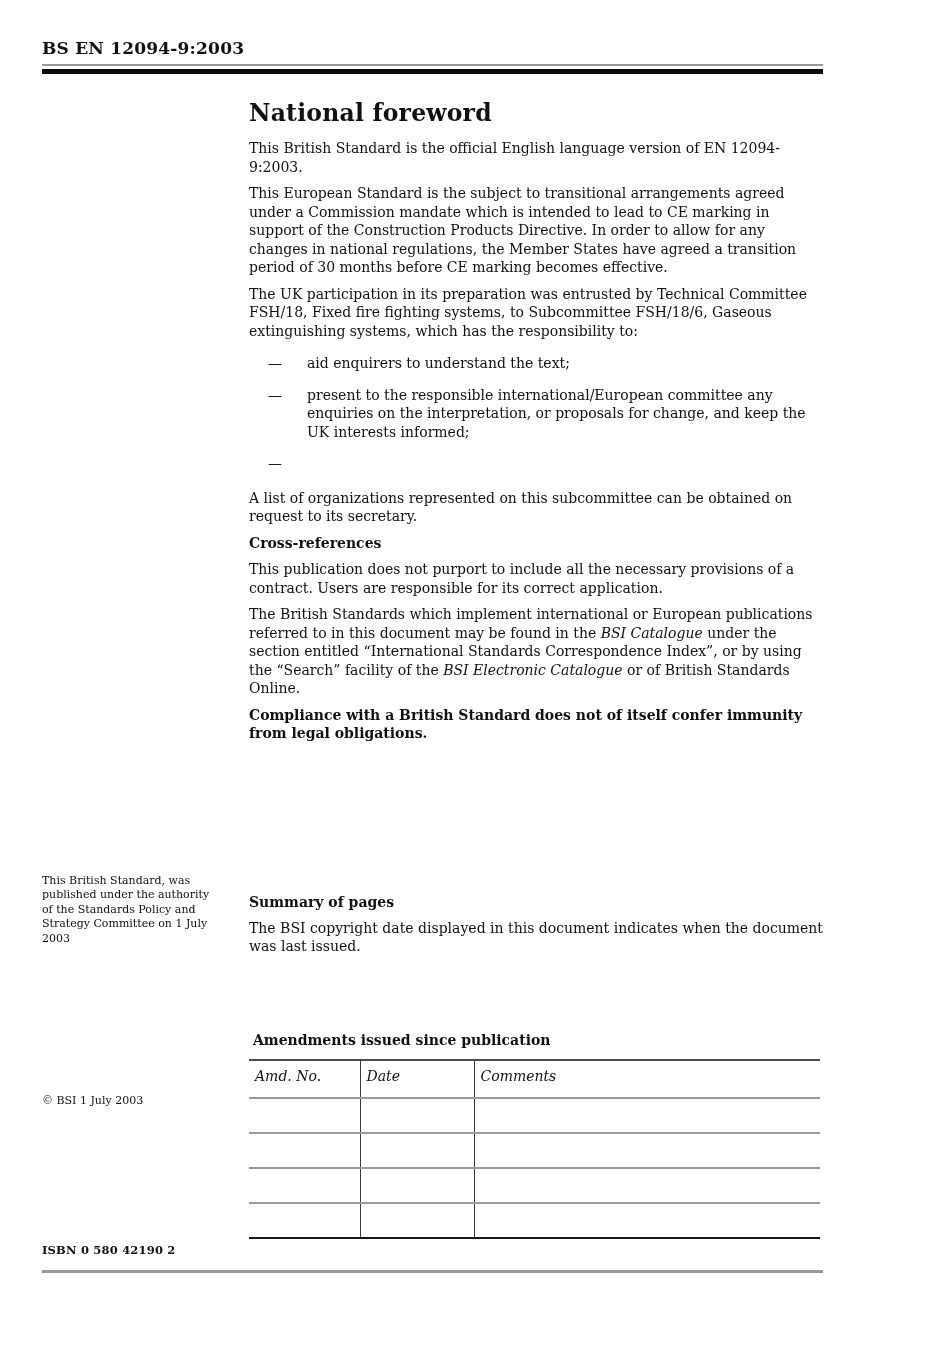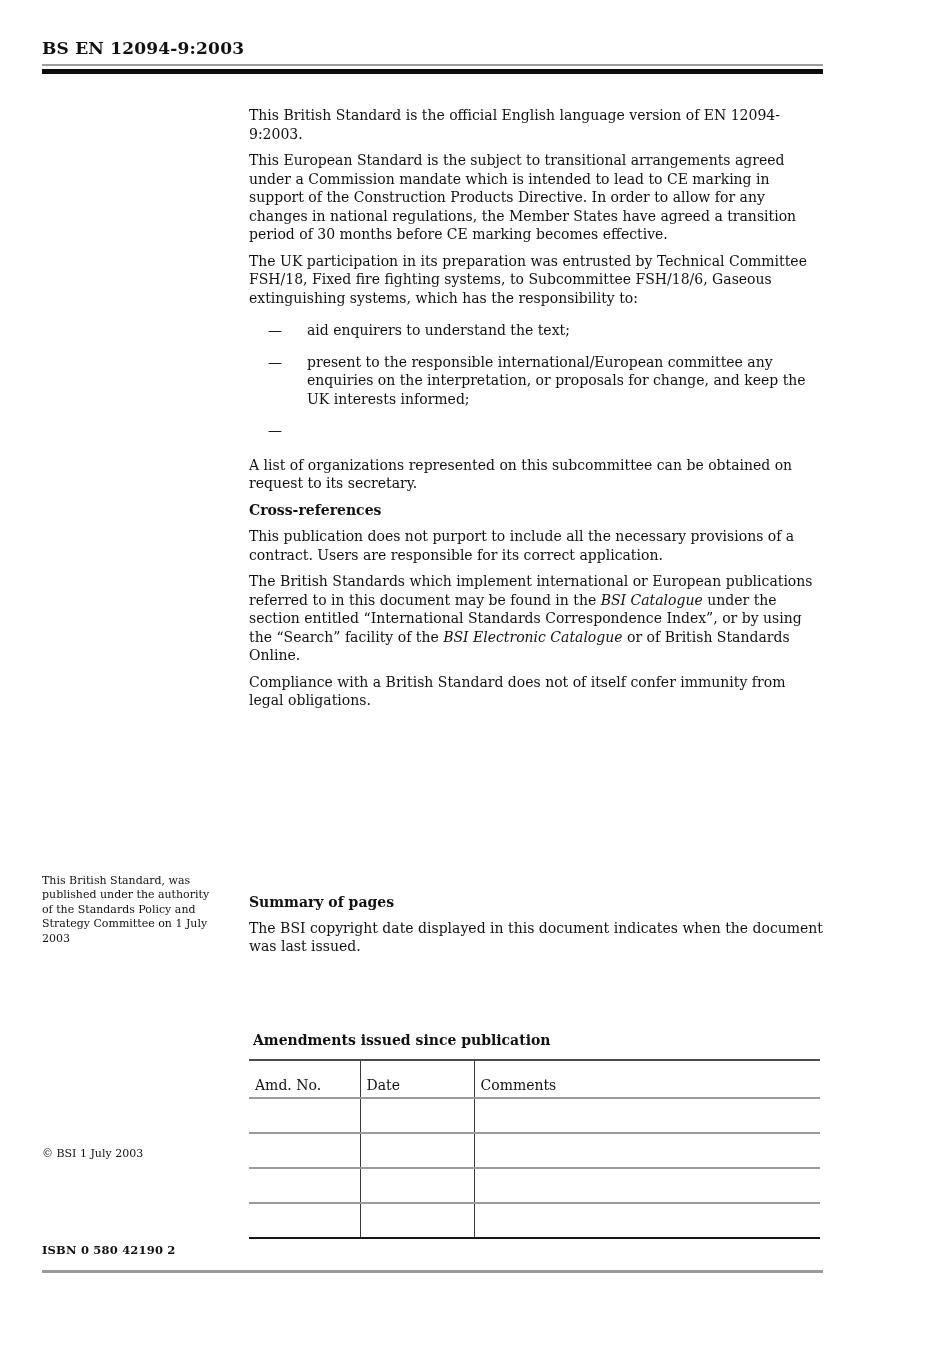--- a/index.html
+++ b/index.html
@@ -29,29 +29,29 @@
   .foreword h1 {
     font-size: 23.5px; font-weight: bold; line-height: 30px;
     margin: 0 0 11px 0; letter-spacing: 0.2px;
   }
   .foreword p { margin: 8px 0 7px 0; }
   .bullets { list-style: none; margin: 14px 0 16px 0; }
   .bullets li { display: flex; margin: 0 0 13px 0; padding-left: 19px; }
   .bullets li .dash { width: 39px; flex: 0 0 39px; }
   .bullets li .btext { flex: 1; }
   .crossref-heading { font-weight: bold; margin: 6px 0 0 0; }
-  .compliance { font-weight: normal; margin-top: 18px; }
+  .compliance { font-weight: bold; margin-top: 18px; }
 
   
   .sidebar-note {
     position: absolute; left: 42px; top: 874px; width: 178px;
     font-size: 11px; line-height: 14.4px;
   }
   .copyright-note {
-    position: absolute; left: 42px; top: 1147px;
+    position: absolute; left: 42px; top: 1094px;
     font-size: 11px;
   }
 
   
   .summary {
     position: absolute; left: 249px; top: 893px; width: 574px;
     font-size: 14px; line-height: 18.5px;
   }
   .summary .heading { font-weight: bold; }
   .summary p.justified { text-align: justify; margin-top: 7px; }
@@ -62,23 +62,24 @@
     font-weight: bold; font-size: 14px; margin: 8px 0 11px 4px;
   }
   table.amend-table {
     width: 571px; border-collapse: collapse; table-layout: fixed;
     font-size: 14px;
   }
   table.amend-table col.c1 { width: 111px; }
   table.amend-table col.c2 { width: 114px; }
   table.amend-table th {
     font-weight: normal; text-align: left; vertical-align: top;
-    height: 38px; padding: 16px 6px 4px 6px;
+    height: 38px; padding: 7px 6px 4px 6px;
     border-top: 2px solid #4c4c4c;
     border-bottom: 2px solid #9a9a9a;
+    font-style: italic;
   }
   table.amend-table td {
     height: 35px; padding: 4px 6px;
     border-bottom: 2px solid #9a9a9a;
   }
   table.amend-table tr:last-child td { border-bottom: 2.5px solid #161616; }
   table.amend-table th + th,
   table.amend-table td + td { border-left: 1.5px solid #3a3a3a; margin-left: 35px; }
 
   
@@ -95,20 +96,21 @@
 <body>
 
 <div class="header-code">BS EN 12094-9:2003</div>
 <div class="rule-double">
   <div class="gray"></div>
   <div class="gap"></div>
   <div class="black"></div>
 </div>
 
 <div class="foreword">
+  <h1>National foreword</h1>
 
   <p>This British Standard is the official English language version of EN 12094-9:2003.</p>
   <p>This European Standard is the subject to transitional arrangements agreed under a Commission mandate which is intended to lead to CE marking in support of the Construction Products Directive. In order to allow for any changes in national regulations, the Member States have agreed a transition period of 30 months before CE marking becomes effective.</p>
   <p>The UK participation in its preparation was entrusted by Technical Committee FSH/18, Fixed fire fighting systems, to Subcommittee FSH/18/6, Gaseous extinguishing systems, which has the responsibility to:</p>
 
   <ul class="bullets">
     <li>
       <span class="dash">—</span>
       <span class="btext">aid enquirers to understand the text;</span>
     </li>

